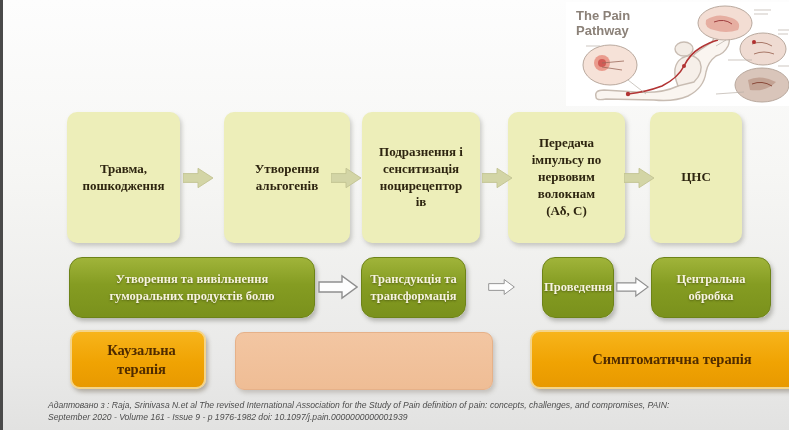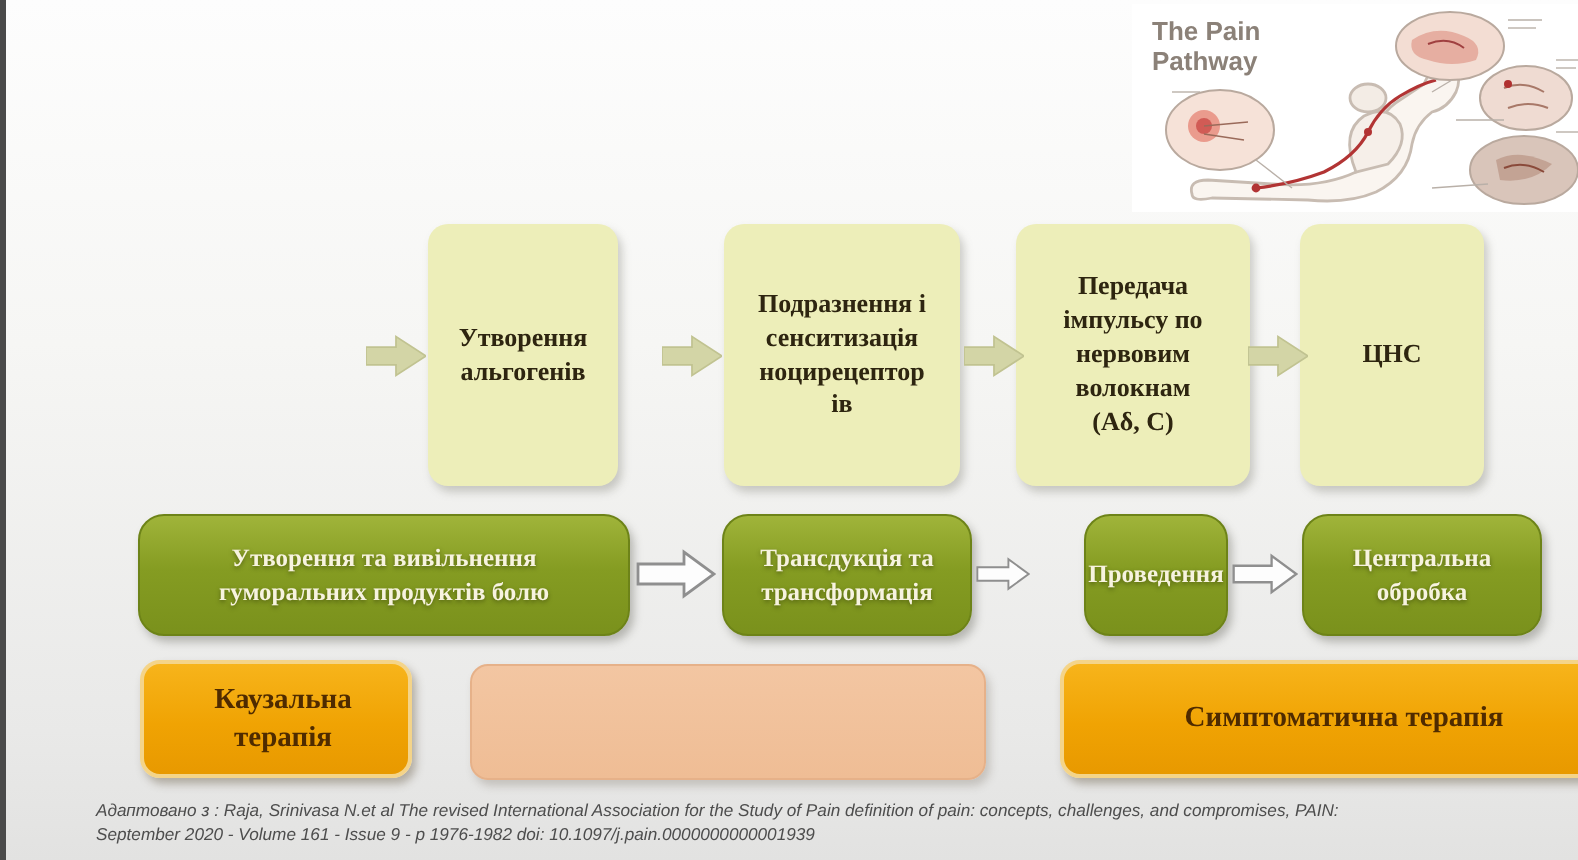--- a/index.html
+++ b/index.html
@@ -122,21 +122,23 @@
           <line x1="212" y1="32" x2="222" y2="32"></line>
         <line x1="212" y1="64" x2="224" y2="64"></line>
         <line x1="20" y1="44" x2="34" y2="44"></line>
       </g>
 
       <text x="10" y="18" font-family="Liberation Sans, sans-serif" font-size="13" font-weight="bold" fill="#8b8178">The Pain</text>
       <text x="10" y="33" font-family="Liberation Sans, sans-serif" font-size="13" font-weight="bold" fill="#8b8178">Pathway</text>
     </svg>
   </div>
 
-  <div class="flow-box" style="left:211px; width:95px;font-family:Liberation Serif, serif;">Утворення
+  <div class="flow-box" style="left:64px;  width:113px;">Травма,
+пошкодження</div>
+  <div class="flow-box" style="left:221px; width:126px;font-family:Liberation Serif, serif;">Утворення
 альгогенів</div>
   <div class="flow-box" style="left:505px; width:117px;">Передача
 імпульсу по
 нервовим
 волокнам
 (Аδ, С)</div>
   <div class="flow-box" style="left:359px; width:118px;">Подразнення і
 сенситизація
 ноцирецептор
 ів</div>
@@ -150,21 +152,21 @@
     </svg>
   <svg class="flow-arrow" style="left:479px;" viewBox="0 0 34 24">
       <polygon points="0,7 17,7 17,1 34,12 17,23 17,17 0,17" fill="#d3d5a6" stroke="#c1c391" stroke-width="1"></polygon>
     </svg>
   <svg class="flow-arrow" style="left:621px;" viewBox="0 0 34 24">
       <polygon points="0,7 17,7 17,1 34,12 17,23 17,17 0,17" fill="#d3d5a6" stroke="#c1c391" stroke-width="1"></polygon>
     </svg>
 
   <div class="green-box" style="left:66px;  width:246px;">Утворення та вивільнення
 гуморальних продуктів болю</div>
-  <div class="green-box" style="left:358px; width:125px;">Трансдукція та
+  <div class="green-box" style="left:358px; width:105px;">Трансдукція та
 трансформація</div>
   <div class="green-box" style="left:513px; width:72px;margin-left:26px;">Проведення</div>
   <div class="green-box" style="left:648px; width:120px;">Центральна
 обробка</div>
 
   <svg class="outline-arrow" style="left:315px; width:40px;" viewBox="0 0 40 26">
       <polygon points="1,8 24,8 24,2 39,13 24,24 24,18 1,18" fill="#fdfdfd" stroke="#8f8f8f" stroke-width="1.4"></polygon>
     </svg>
   <svg class="outline-arrow" style="left:485px; width:27px;" viewBox="0 0 40 26">
       <polygon points="1,8 24,8 24,2 39,13 24,24 24,18 1,18" fill="#fdfdfd" stroke="#8f8f8f" stroke-width="1.4"></polygon>

